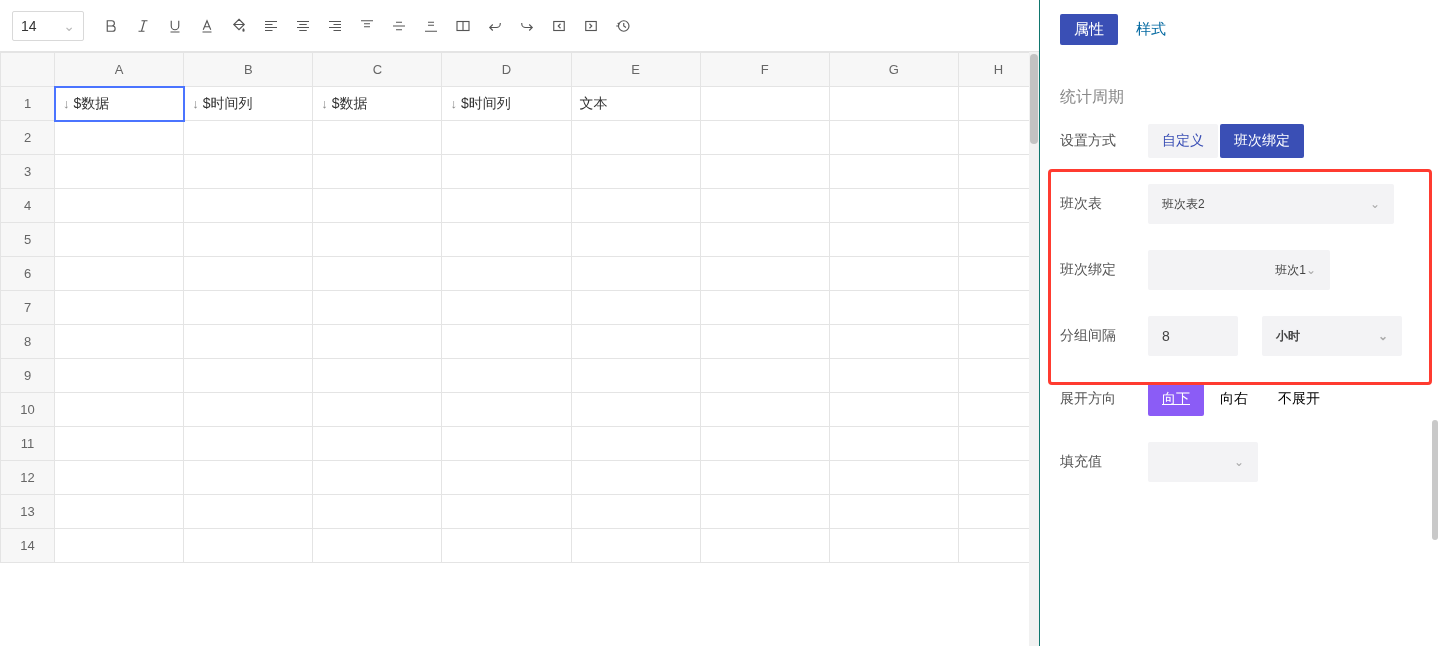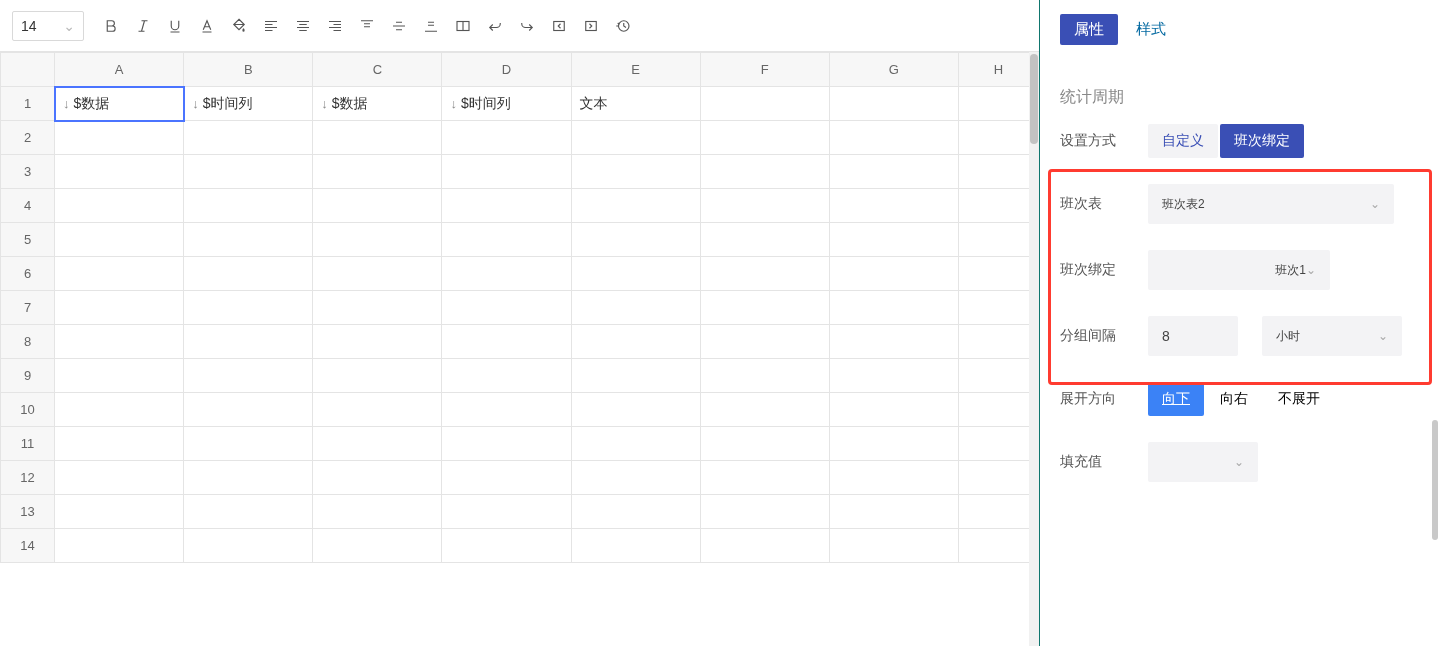--- a/index.html
+++ b/index.html
@@ -36,30 +36,30 @@
   .panel-body { flex: 1; padding: 0 20px 20px 20px; position: relative; }
 
   .section-title { color: #888; font-size: 16px; margin: 24px 0 16px; }
   .field-row { display: flex; align-items: center; gap: 24px; margin-bottom: 26px; }
   .field-label { width: 64px; color: #555; font-size: 14px; flex-shrink: 0; }
 
   .seg { display: inline-flex; border-radius: 2px; overflow: visible; }
   .seg .opt { padding: 8px 14px; font-size: 14px; cursor: pointer; background: #f3f3f5; color: #3a4fb5; border-radius: 2px; margin-right: 2px; }
   .seg .opt.sel { background: #3a4fb5; color: #fff; }
   .seg .opt.plain { background: transparent; color: #000000; }
-  .seg .opt.plain.sel { background: #3b82f6; color: #fff; text-decoration: underline; }
+  .seg .opt.plain.sel { background: #8b5cf6; color: #fff; text-decoration: underline; }
 
   .select { height: 40px; background: #f3f3f5; border-radius: 2px; display: flex; align-items: center; justify-content: space-between; padding: 0 14px; cursor: pointer; color: #444; font-size: 12px; }
   .select .chev { color: #aaa; }
   .select-wide { width: 246px; }
   .select-mid { width: 182px; justify-content: flex-end; }
   .select-input { height: 40px; background: #f3f3f5; border-radius: 2px; display: flex; align-items: center; padding: 0 14px; color: #444; font-size: 14px; }
   .select-small { width: 110px; }
   .interval-row .select-input { width: 90px; }
-  .interval-row .unit { width: 140px; }
+  .interval-row .unit { width: 140px; font-weight: bold; }
 
   .highlight-box { position: absolute; border: 3px solid #ff3b30; border-radius: 4px; left: 8px; right: 8px; top: 106px; height: 216px; pointer-events: none; }
   .rscroll { position: absolute; right: 2px; width: 6px; background: #c9c9c9; border-radius: 3px; top: 420px; height: 120px; }
 </style>
 </head>
 <body>
 
 <div class="root">
   <div class="left-pane">
     <div class="toolbar">

